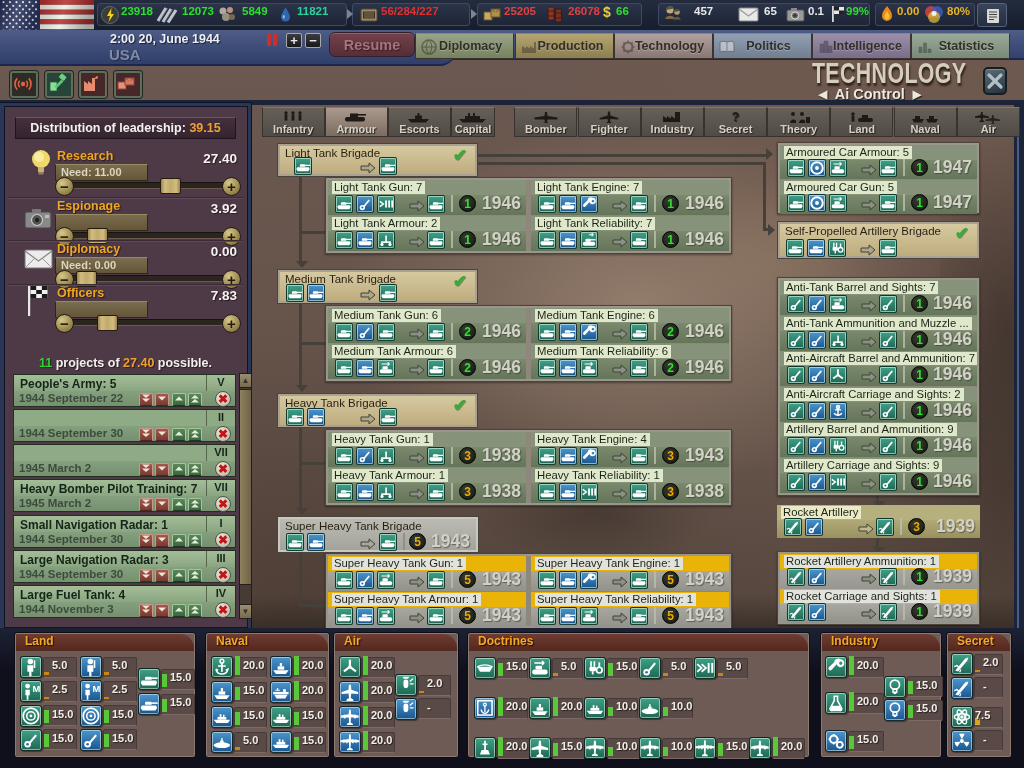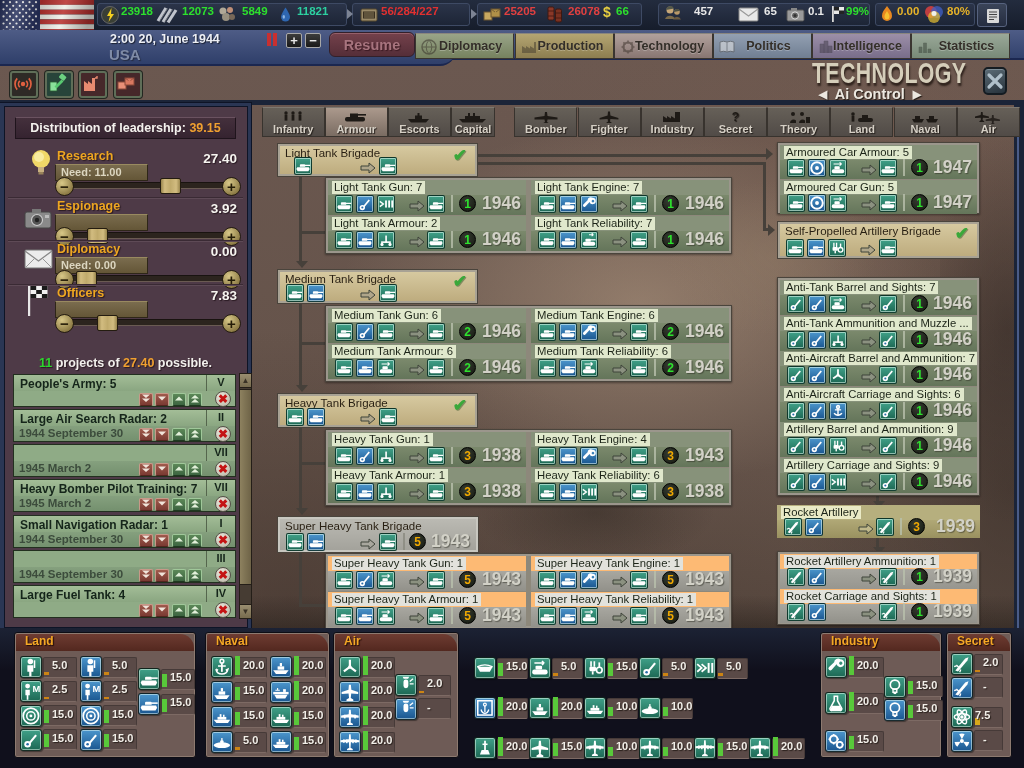--- a/index.html
+++ b/index.html
@@ -43,21 +43,21 @@
 .ttab.act{background:linear-gradient(#ab998c,#7a6c62)}
 .ticon{position:absolute;top:3px;left:0;right:0;height:12px;color:#211d18;font-size:10px;line-height:12px;text-align:center}
 
 .cluster{background:#8d887b;border:1px solid #4a443c;box-shadow:inset 0 0 0 2px #9b968c,0 1px 2px rgba(0,0,0,0.4)}
 .titem{position:absolute;overflow:hidden}
 .titem .tr{position:absolute;left:0;right:0;top:0;height:15px;font-size:11.3px;color:#1c2418;padding:1px 0 0 4px;white-space:nowrap;overflow:hidden}
 .titem .tr span{background:#e0e8cc;padding:0 3px 1px 2px}
 .titem .ir{position:absolute;left:0;right:0;top:15px;bottom:0}
 .g .tr{background:#87927a}
 .g .ir{background:linear-gradient(#7b896c,#64755a)}
-.gr .tr{background:#fdba74}
+.gr .tr{background:#eab308}
 .gr .ir{background:linear-gradient(#a8a7a0,#92918a)}
 .gr .tr span{background:#e2e2dc}
 .rk .tr{background:#b6af7e}
 .rk .ir{background:linear-gradient(#b0a876,#9a9160)}
 .rk .tr span{background:#eaeac6}
 .year{position:absolute;right:5px;top:-2px;font-size:17.5px;font-weight:bold;color:#d2d1c7;text-shadow:1px 1px 1px rgba(40,40,30,0.5)}
 .circ{position:absolute;top:1px;width:17px;height:17px;border-radius:50%;background:radial-gradient(circle at 40% 35%,#353b31,#14180f);border:1px solid #000;font-size:12px;font-weight:bold;text-align:center;line-height:17px}
 .cg{color:#2ee22e}.co{color:#f0a800}
 .vsep{position:absolute;top:1px;width:2px;height:17px;background:#b9c0ad;opacity:0.8}
 .brigade{background:linear-gradient(#d8cba2,#bcaa7c);border:1px solid #4a443c;box-shadow:inset 0 0 0 2px #a8a294}
@@ -370,36 +370,36 @@
         <path d="M4.5 2 h17 v12 h-17 Z" fill="#f0f0f0"></path>
         <path d="M4.5 2 h5.7 v4 h-5.7 Z M10.2 6 h5.7 v4 h-5.7 Z M15.9 2 h5.6 v4 h-5.6 Z M4.5 10 h5.7 v4 h-5.7 Z M15.9 10 h5.6 v4 h-5.6 Z" fill="#1a1a1a"></path>
       </svg></div>
 <div class="abs sep" style="left:8px;top:196.5px;width:235px"></div>
 <div class="abs sep" style="left:8px;top:240px;width:235px"></div>
 <div class="abs sep" style="left:8px;top:284px;width:235px"></div>
 <div class="abs b" style="left:14px;top:356px;width:223px;text-align:center;font-size:12.5px;color:#f2f0ec;text-shadow:1px 1px 1px #2a1a22"><span style="color:#2dd42d">11</span> projects of <span style="color:#f0a030">27.40</span> possible.</div>
 <div class="abs ritem" style="top:373.5px">
       <div class="rtitle">People's Army: 5</div>
       <div class="roman">V</div>
+      <div class="rdate">1944 September 22</div>
       <div class="abtn abr" style="left:125px;top:18px"><svg width="10" height="9" viewBox="0 0 10 9">
           <path d="M1 0.5 h8 L5 4 Z M1 4.5 h8 L5 8 Z" fill="#f0e4da"></path>
         </svg></div>
       <div class="abtn abr" style="left:141px;top:18px"><svg width="10" height="9" viewBox="0 0 10 9">
           <path d="M1 2.5 h8 L5 6.5 Z" fill="#f0e4da"></path>
         </svg></div>
       <div class="abtn abg" style="left:158px;top:18px"><svg width="10" height="9" viewBox="0 0 10 9">
           <path d="M1 6.5 h8 L5 2.5 Z" fill="#e2f0da"></path>
         </svg></div>
       <div class="abtn abg" style="left:174px;top:18px"><svg width="10" height="9" viewBox="0 0 10 9">
           <path d="M1 4.5 h8 L5 1 Z M1 8.5 h8 L5 5 Z" fill="#e2f0da"></path>
         </svg></div>
       <div class="xcirc" style="left:201px;top:16px">✖</div>
     </div>
 <div class="abs ritem" style="top:408.8px">
-      <div class="rtitle">Large Air Search Radar: 2</div>
       <div class="roman">II</div>
       <div class="rdate">1944 September 30</div>
       <div class="abtn abr" style="left:125px;top:18px"><svg width="10" height="9" viewBox="0 0 10 9">
           <path d="M1 0.5 h8 L5 4 Z M1 4.5 h8 L5 8 Z" fill="#f0e4da"></path>
         </svg></div>
       <div class="abtn abr" style="left:141px;top:18px"><svg width="10" height="9" viewBox="0 0 10 9">
           <path d="M1 2.5 h8 L5 6.5 Z" fill="#f0e4da"></path>
         </svg></div>
       <div class="abtn abg" style="left:158px;top:18px"><svg width="10" height="9" viewBox="0 0 10 9">
           <path d="M1 6.5 h8 L5 2.5 Z" fill="#e2f0da"></path>
@@ -456,39 +456,41 @@
         </svg></div>
       <div class="abtn abg" style="left:158px;top:18px"><svg width="10" height="9" viewBox="0 0 10 9">
           <path d="M1 6.5 h8 L5 2.5 Z" fill="#e2f0da"></path>
         </svg></div>
       <div class="abtn abg" style="left:174px;top:18px"><svg width="10" height="9" viewBox="0 0 10 9">
           <path d="M1 4.5 h8 L5 1 Z M1 8.5 h8 L5 5 Z" fill="#e2f0da"></path>
         </svg></div>
       <div class="xcirc" style="left:201px;top:16px">✖</div>
     </div>
 <div class="abs ritem" style="top:550.0px">
+      <div class="rtitle">Large Navigation Radar: 3</div>
       <div class="roman">III</div>
       <div class="rdate">1944 September 30</div>
       <div class="abtn abr" style="left:125px;top:18px"><svg width="10" height="9" viewBox="0 0 10 9">
           <path d="M1 0.5 h8 L5 4 Z M1 4.5 h8 L5 8 Z" fill="#f0e4da"></path>
         </svg></div>
       <div class="abtn abr" style="left:141px;top:18px"><svg width="10" height="9" viewBox="0 0 10 9">
           <path d="M1 2.5 h8 L5 6.5 Z" fill="#f0e4da"></path>
         </svg></div>
       <div class="abtn abg" style="left:158px;top:18px"><svg width="10" height="9" viewBox="0 0 10 9">
           <path d="M1 6.5 h8 L5 2.5 Z" fill="#e2f0da"></path>
         </svg></div>
       <div class="abtn abg" style="left:174px;top:18px"><svg width="10" height="9" viewBox="0 0 10 9">
           <path d="M1 4.5 h8 L5 1 Z M1 8.5 h8 L5 5 Z" fill="#e2f0da"></path>
         </svg></div>
       <div class="xcirc" style="left:201px;top:16px">✖</div>
     </div>
 <div class="abs ritem" style="top:585.3px">
       <div class="rtitle">Large Fuel Tank: 4</div>
       <div class="roman">IV</div>
+      <div class="rdate">1944 November 3</div>
       <div class="abtn abr" style="left:125px;top:18px"><svg width="10" height="9" viewBox="0 0 10 9">
           <path d="M1 0.5 h8 L5 4 Z M1 4.5 h8 L5 8 Z" fill="#f0e4da"></path>
         </svg></div>
       <div class="abtn abr" style="left:141px;top:18px"><svg width="10" height="9" viewBox="0 0 10 9">
           <path d="M1 2.5 h8 L5 6.5 Z" fill="#f0e4da"></path>
         </svg></div>
       <div class="abtn abg" style="left:158px;top:18px"><svg width="10" height="9" viewBox="0 0 10 9">
           <path d="M1 6.5 h8 L5 2.5 Z" fill="#e2f0da"></path>
         </svg></div>
       <div class="abtn abg" style="left:174px;top:18px"><svg width="10" height="9" viewBox="0 0 10 9">
@@ -1090,21 +1092,21 @@
               <path d="M5.5 9.8 V8 a1 1 0 0 1 1 -1 h4 a1 1 0 0 1 1 1 v1.8 Z" fill="#ffffff"></path>
               <rect x="11" y="7.6" width="6" height="1.4" fill="#ffffff"></rect>
             </g>
           </svg></div>
       </div>
       <div class="vsep" style="left:123px;top:15px"></div>
       <div class="circ co" style="left:131px;top:15px">3</div>
       <div class="year" style="top:13px">1938</div>
     </div>
 <div class="titem g" style="left:531px;top:468px;width:198px;height:35px">
-      <div class="tr"><span>Heavy Tank Reliability: 6</span></div>
+      <div class="tr"><span>Heavy Tank Reliability: 1</span></div>
       <div class="ir"></div>
       <div class="abs icon ic-t" style="left:7px;top:15px;width:18px;height:18px">
         <div style="position:absolute;left:0;top:0"><svg width="16" height="16" viewBox="0 0 16 16">
             <g transform="scale(0.8888888888888888)">
               <path d="M2.5 10.5 h13 l1 2 -1.5 2.5 h-12 L1.5 12.5 Z" fill="#ffffff"></path>
               <path d="M5.5 9.8 V8 a1 1 0 0 1 1 -1 h4 a1 1 0 0 1 1 1 v1.8 Z" fill="#ffffff"></path>
               <rect x="11" y="7.6" width="6" height="1.4" fill="#ffffff"></rect>
             </g>
           </svg></div>
       </div>
@@ -1724,21 +1726,21 @@
               <circle cx="6" cy="13" r="3" fill="#ffffff"></circle>
               <circle cx="6" cy="13" r="1.2" fill="#2a6da8"></circle>
             </g>
           </svg></div>
       </div>
       <div class="vsep" style="left:123px;top:15px"></div>
       <div class="circ cg" style="left:131px;top:15px">1</div>
       <div class="year" style="top:13px">1946</div>
     </div>
 <div class="titem g" style="left:780px;top:386.5px;width:197px;height:35px">
-      <div class="tr"><span>Anti-Aircraft Carriage and Sights: 6</span></div>
+      <div class="tr"><span>Anti-Aircraft Carriage and Sights: 2</span></div>
       <div class="ir"></div>
       <div class="abs icon ic-t" style="left:7px;top:15px;width:18px;height:18px">
         <div style="position:absolute;left:0;top:0"><svg width="16" height="16" viewBox="0 0 16 16">
             <g transform="scale(0.8888888888888888)">
               <path d="M4 15 L13 4 L14.5 5.2 L6 15.5 Z" fill="#ffffff"></path>
               <circle cx="6" cy="13" r="3" fill="#ffffff"></circle>
               <circle cx="6" cy="13" r="1.2" fill="#2a6da8"></circle>
             </g>
           </svg></div>
       </div>
@@ -1981,20 +1983,23 @@
 <div class="abs" id="bbar"></div>
 <div class="bsec" style="left:14px;top:632px;width:182px;height:126px">
       <div class="bhead">Land</div>
     </div>
 <div class="bsec" style="left:205px;top:632px;width:125px;height:126px">
       <div class="bhead">Naval</div>
     </div>
 <div class="bsec" style="left:333px;top:632px;width:126px;height:126px">
       <div class="bhead">Air</div>
     </div>
+<div class="bsec" style="left:467px;top:632px;width:343px;height:126px">
+      <div class="bhead">Doctrines</div>
+    </div>
 <div class="bsec" style="left:820px;top:632px;width:122px;height:126px">
       <div class="bhead">Industry</div>
     </div>
 <div class="bsec" style="left:946px;top:632px;width:66px;height:126px">
       <div class="bhead">Secret</div>
     </div>
 <div class="cell" style="left:20px;top:656.0px">
       <div class="bicon ic-t" style="left:0;top:0"><svg width="20" height="20" viewBox="0 0 20 20">
           <g transform="scale(1.1)">
             <circle cx="8.5" cy="4.2" r="2.5" fill="#ffffff"></circle>

